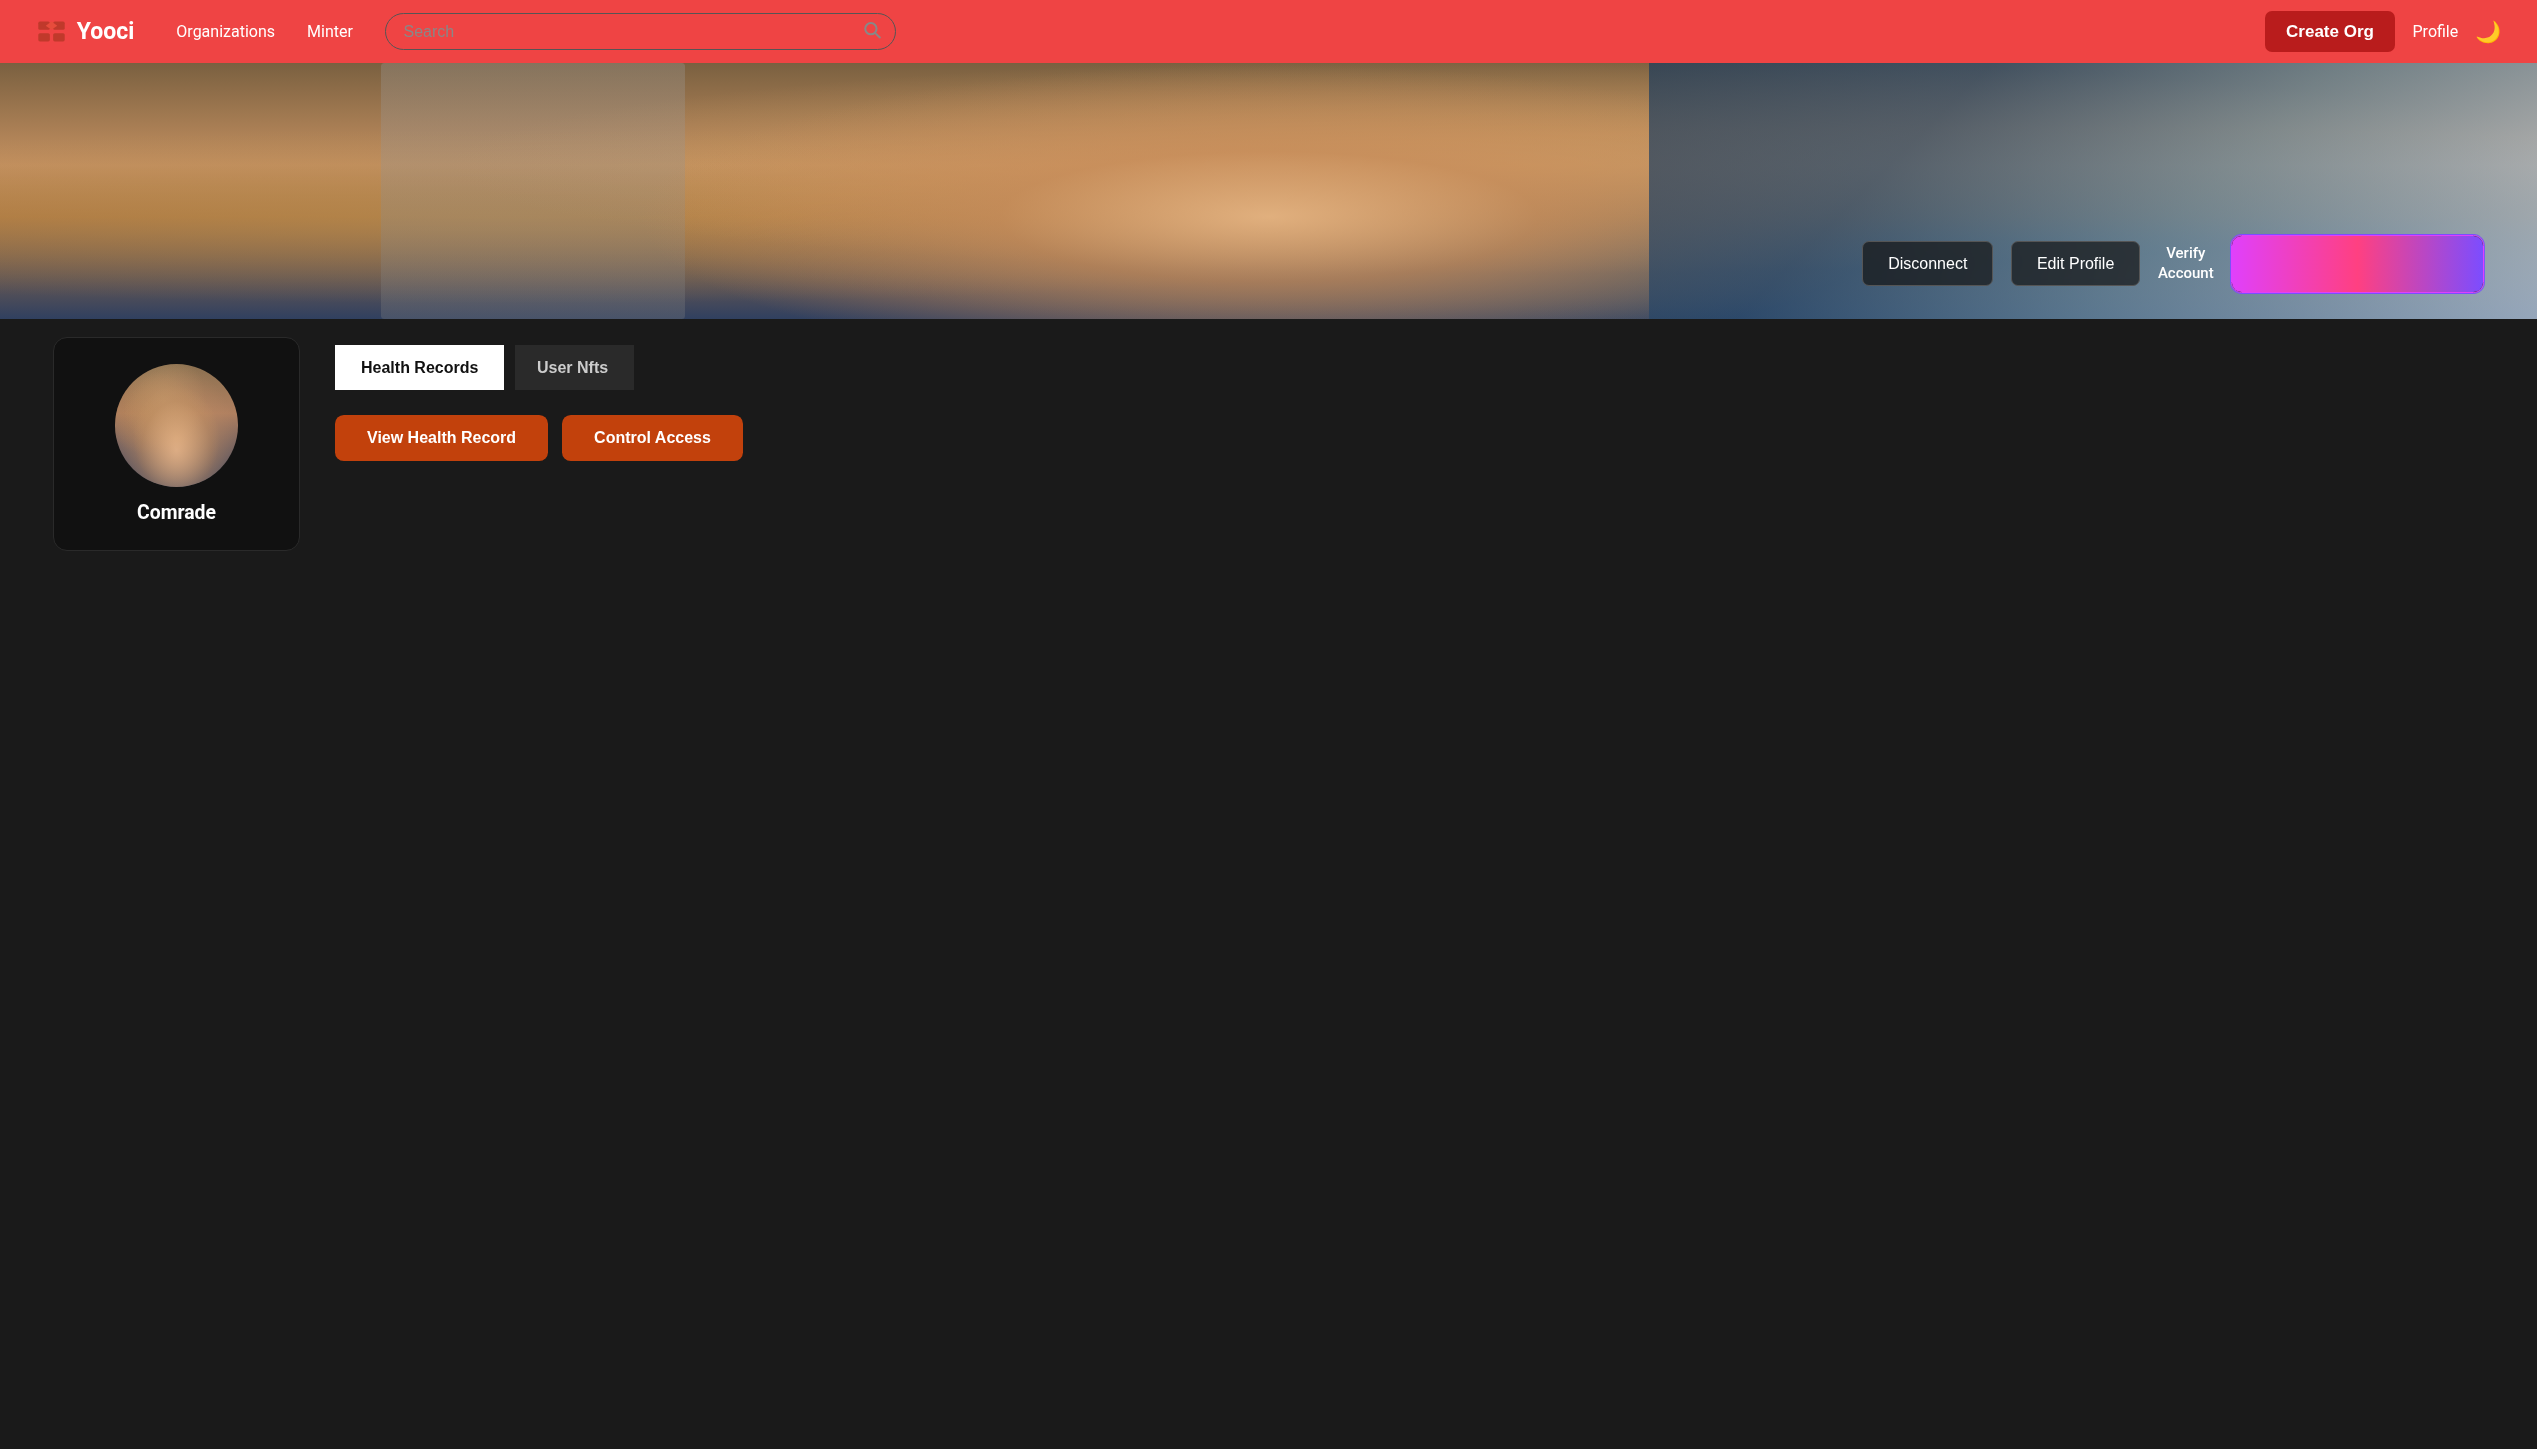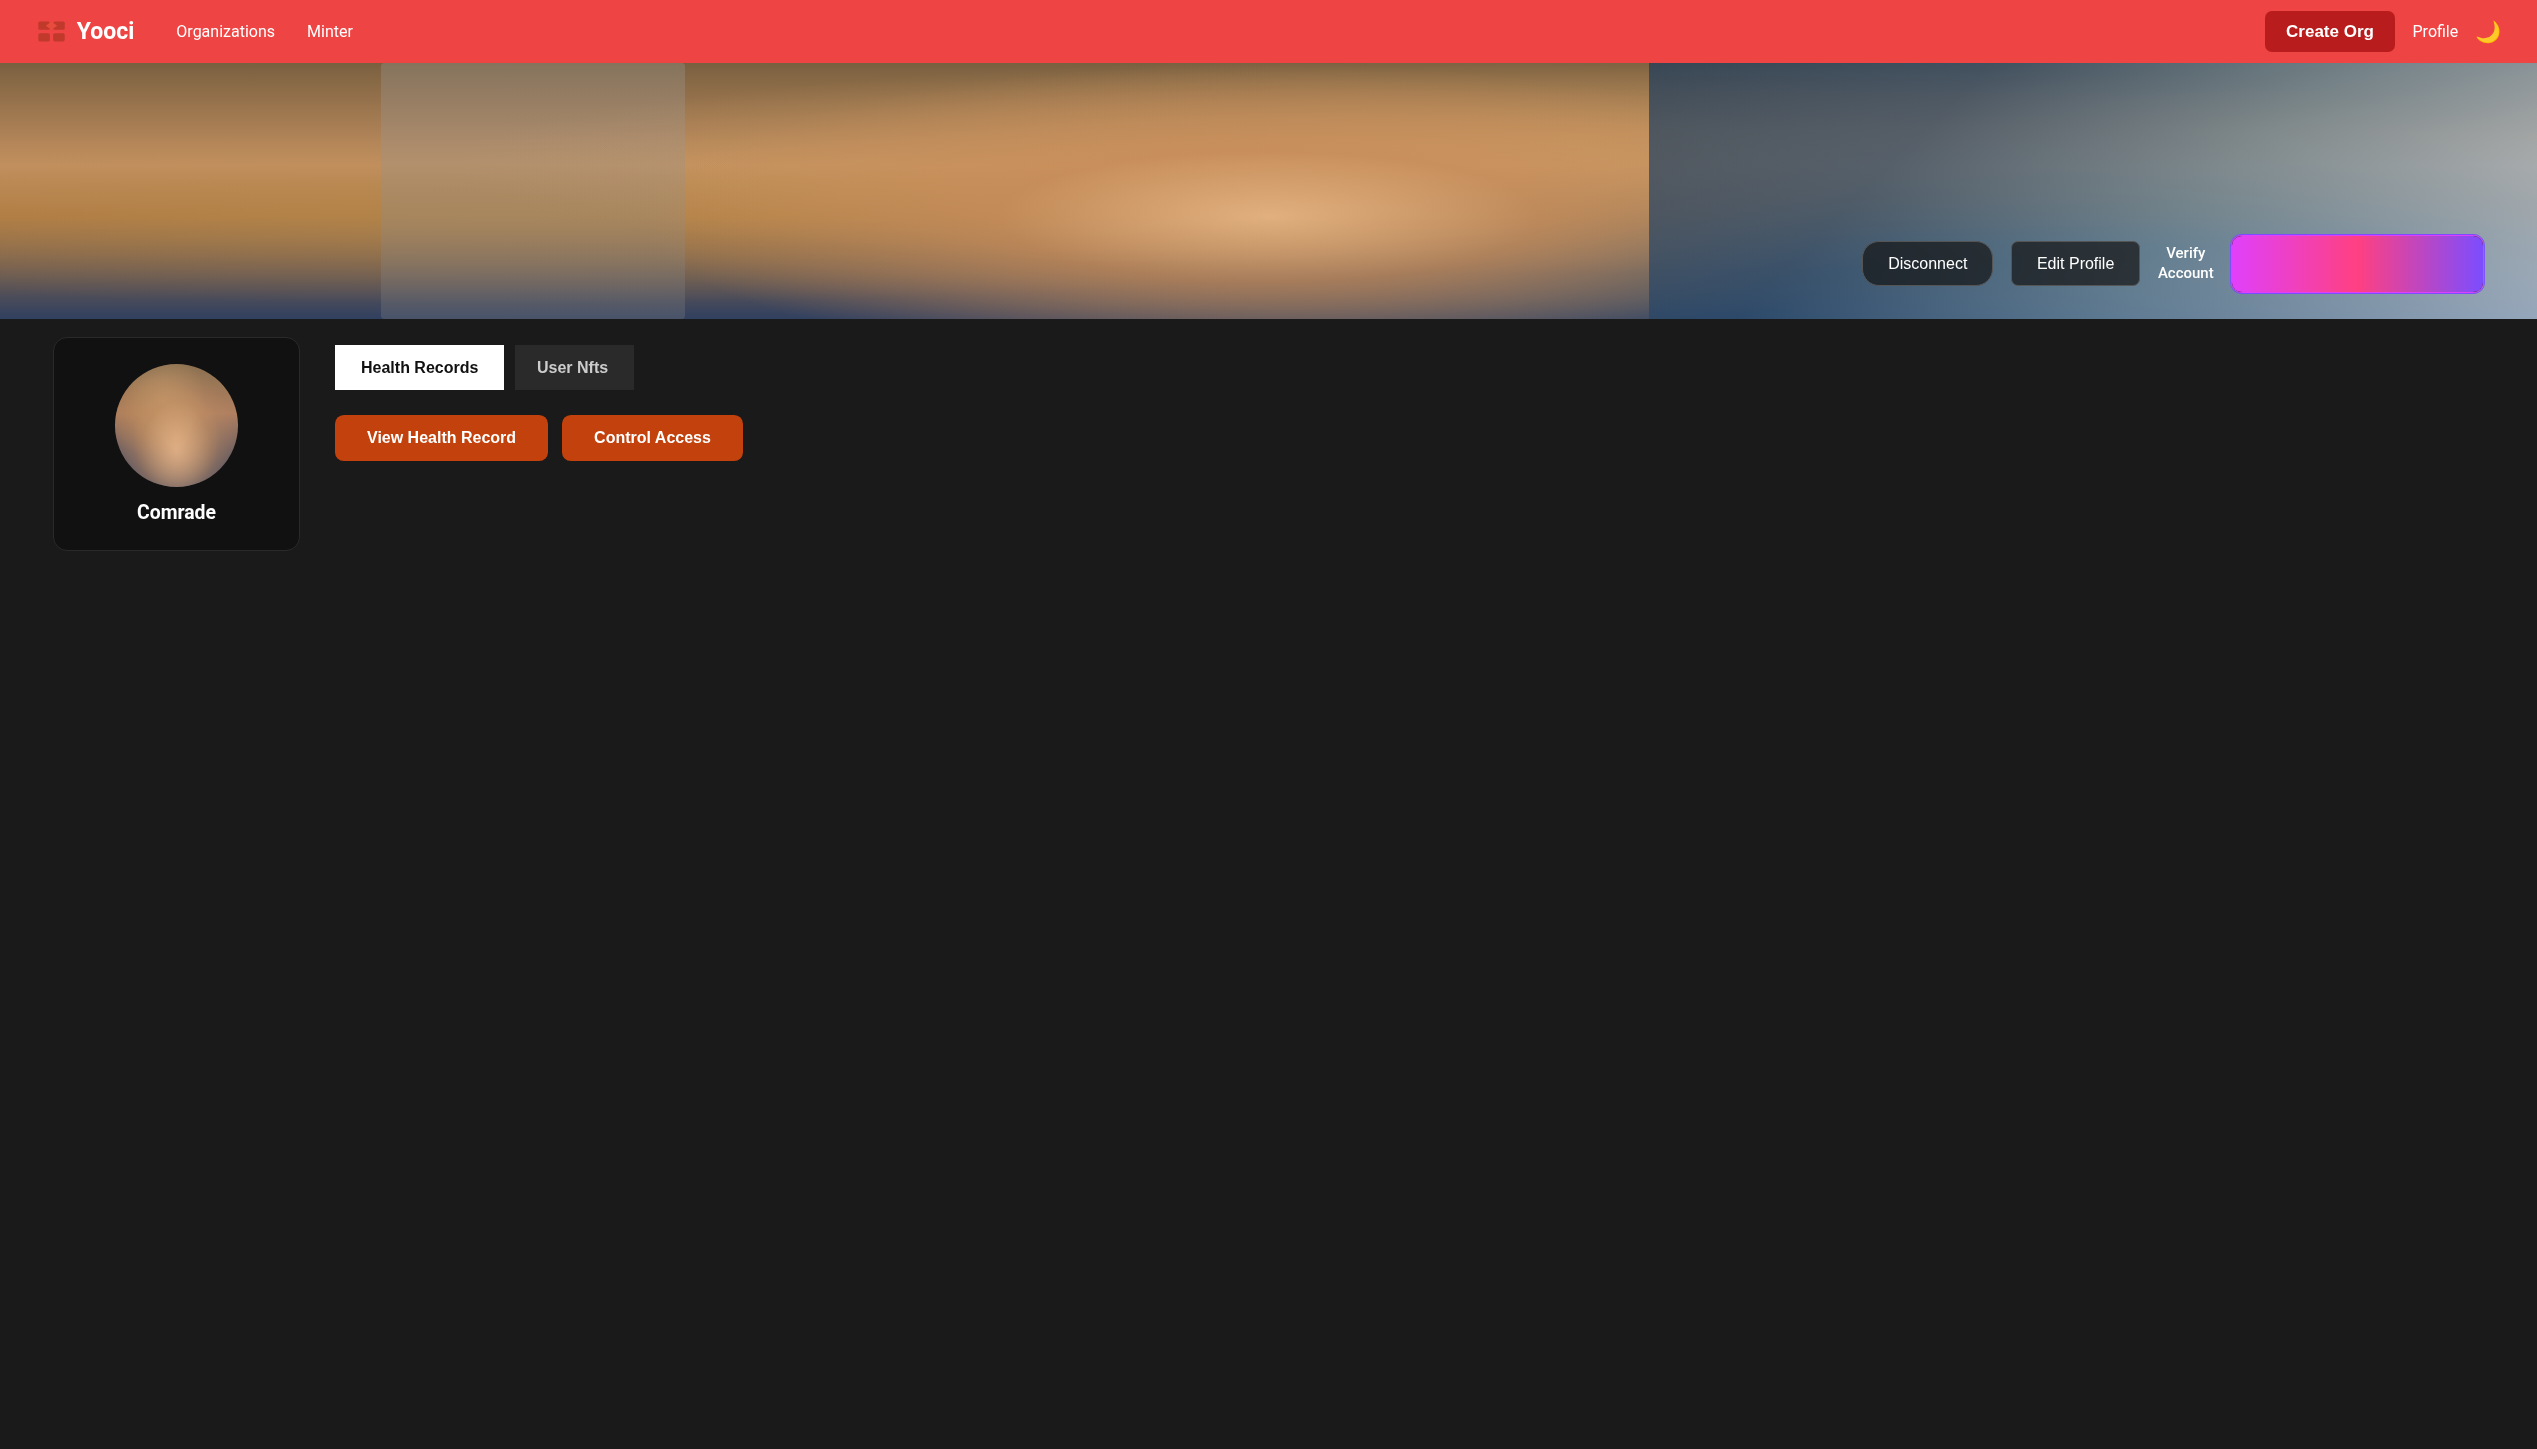--- a/index.html
+++ b/index.html
@@ -160,21 +160,21 @@
       right: 53px;
       display: flex;
       align-items: center;
       gap: 17.6px;
       z-index: 10;
     }
     .btn-disconnect {
       background: rgba(20,20,20,0.7);
       color: #fff;
       border: 1.8px solid #555;
-      border-radius: 17px;
+      border-radius: 7px;
       padding: 12.3px 25px;
       font-size: 16px;
       cursor: pointer;
       backdrop-filter: blur(3.5px);
     }
     .btn-edit-profile {
       background: rgba(20,20,20,0.7);
       color: #fff;
       border: 1.8px solid #555;
       border-radius: 7px;
@@ -351,20 +351,29 @@
       <polygon points="13,13 20,8 27,13 20,18" fill="#e74c3c"></polygon>
     </svg>
     <span class="logo-text">Yooci</span>
   </div>
 
   <div class="navbar-links">
     <a class="navbar-link">Organizations</a>
     <a class="navbar-link">Minter</a>
   </div>
 
+  <div class="navbar-search">
+    <input type="text" placeholder="Search" style="">
+    <button class="search-icon-btn">
+      <svg width="19.4" height="19.4" viewBox="0 0 24 24" fill="none" stroke="#888" stroke-width="2.5" stroke-linecap="round" stroke-linejoin="round">
+        <circle cx="11" cy="11" r="7"></circle>
+        <line x1="16.5" y1="16.5" x2="22" y2="22"></line>
+      </svg>
+    </button>
+  </div>
 
   <div class="navbar-right">
     <button class="btn-create-org">Create Org</button>
     <span class="navbar-profile">Profile</span>
     <span class="dark-mode-toggle">🌙</span>
   </div>
 </nav>
 
 <div class="banner">
   <div class="banner-painting">

